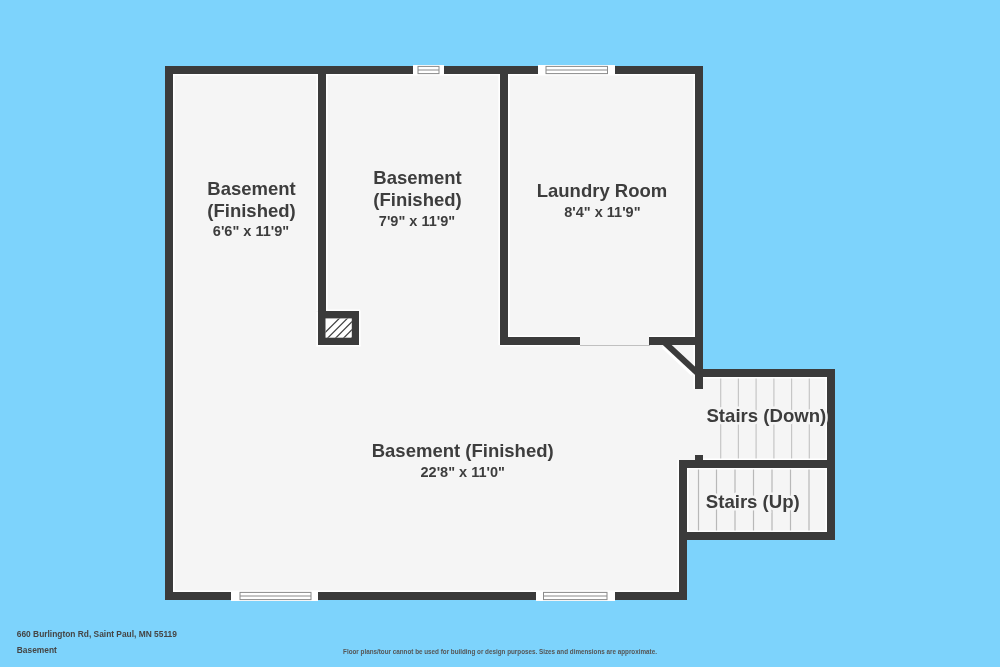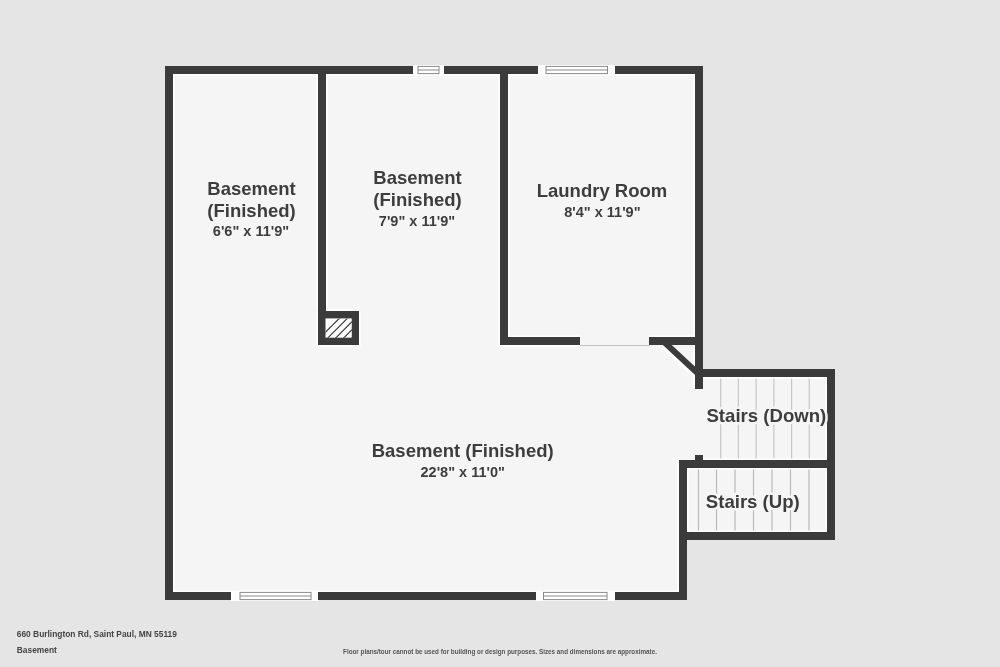--- a/index.html
+++ b/index.html
@@ -1,16 +1,16 @@
 <!DOCTYPE html>
 <html><head>
 <meta charset="utf-8">
 <style>
   html,body{margin:0;padding:0;background:#ffffff;}
-  .page{position:relative;width:1000px;height:667px;background:#e5e5e5;overflow:hidden;
+  .page{position:relative;width:1000px;height:667px;background:#7dd3fc;overflow:hidden;
         font-family:"Liberation Sans", sans-serif;}
   svg{position:absolute;left:0;top:0;}
   .roomlbl{font-family:"Liberation Sans", sans-serif;font-weight:bold;font-size:18.5px;fill:#3d3d3d;}
   .dimlbl{font-family:"Liberation Sans", sans-serif;font-weight:bold;font-size:14.5px;fill:#3d3d3d;}
   .stairlbl{font-family:"Liberation Sans", sans-serif;font-weight:bold;font-size:18.6px;fill:#3d3d3d;
             stroke:#f5f5f5;stroke-width:5px;paint-order:stroke;stroke-linejoin:round;}
 </style>
 </head>
 <body>
 <div class="page">

